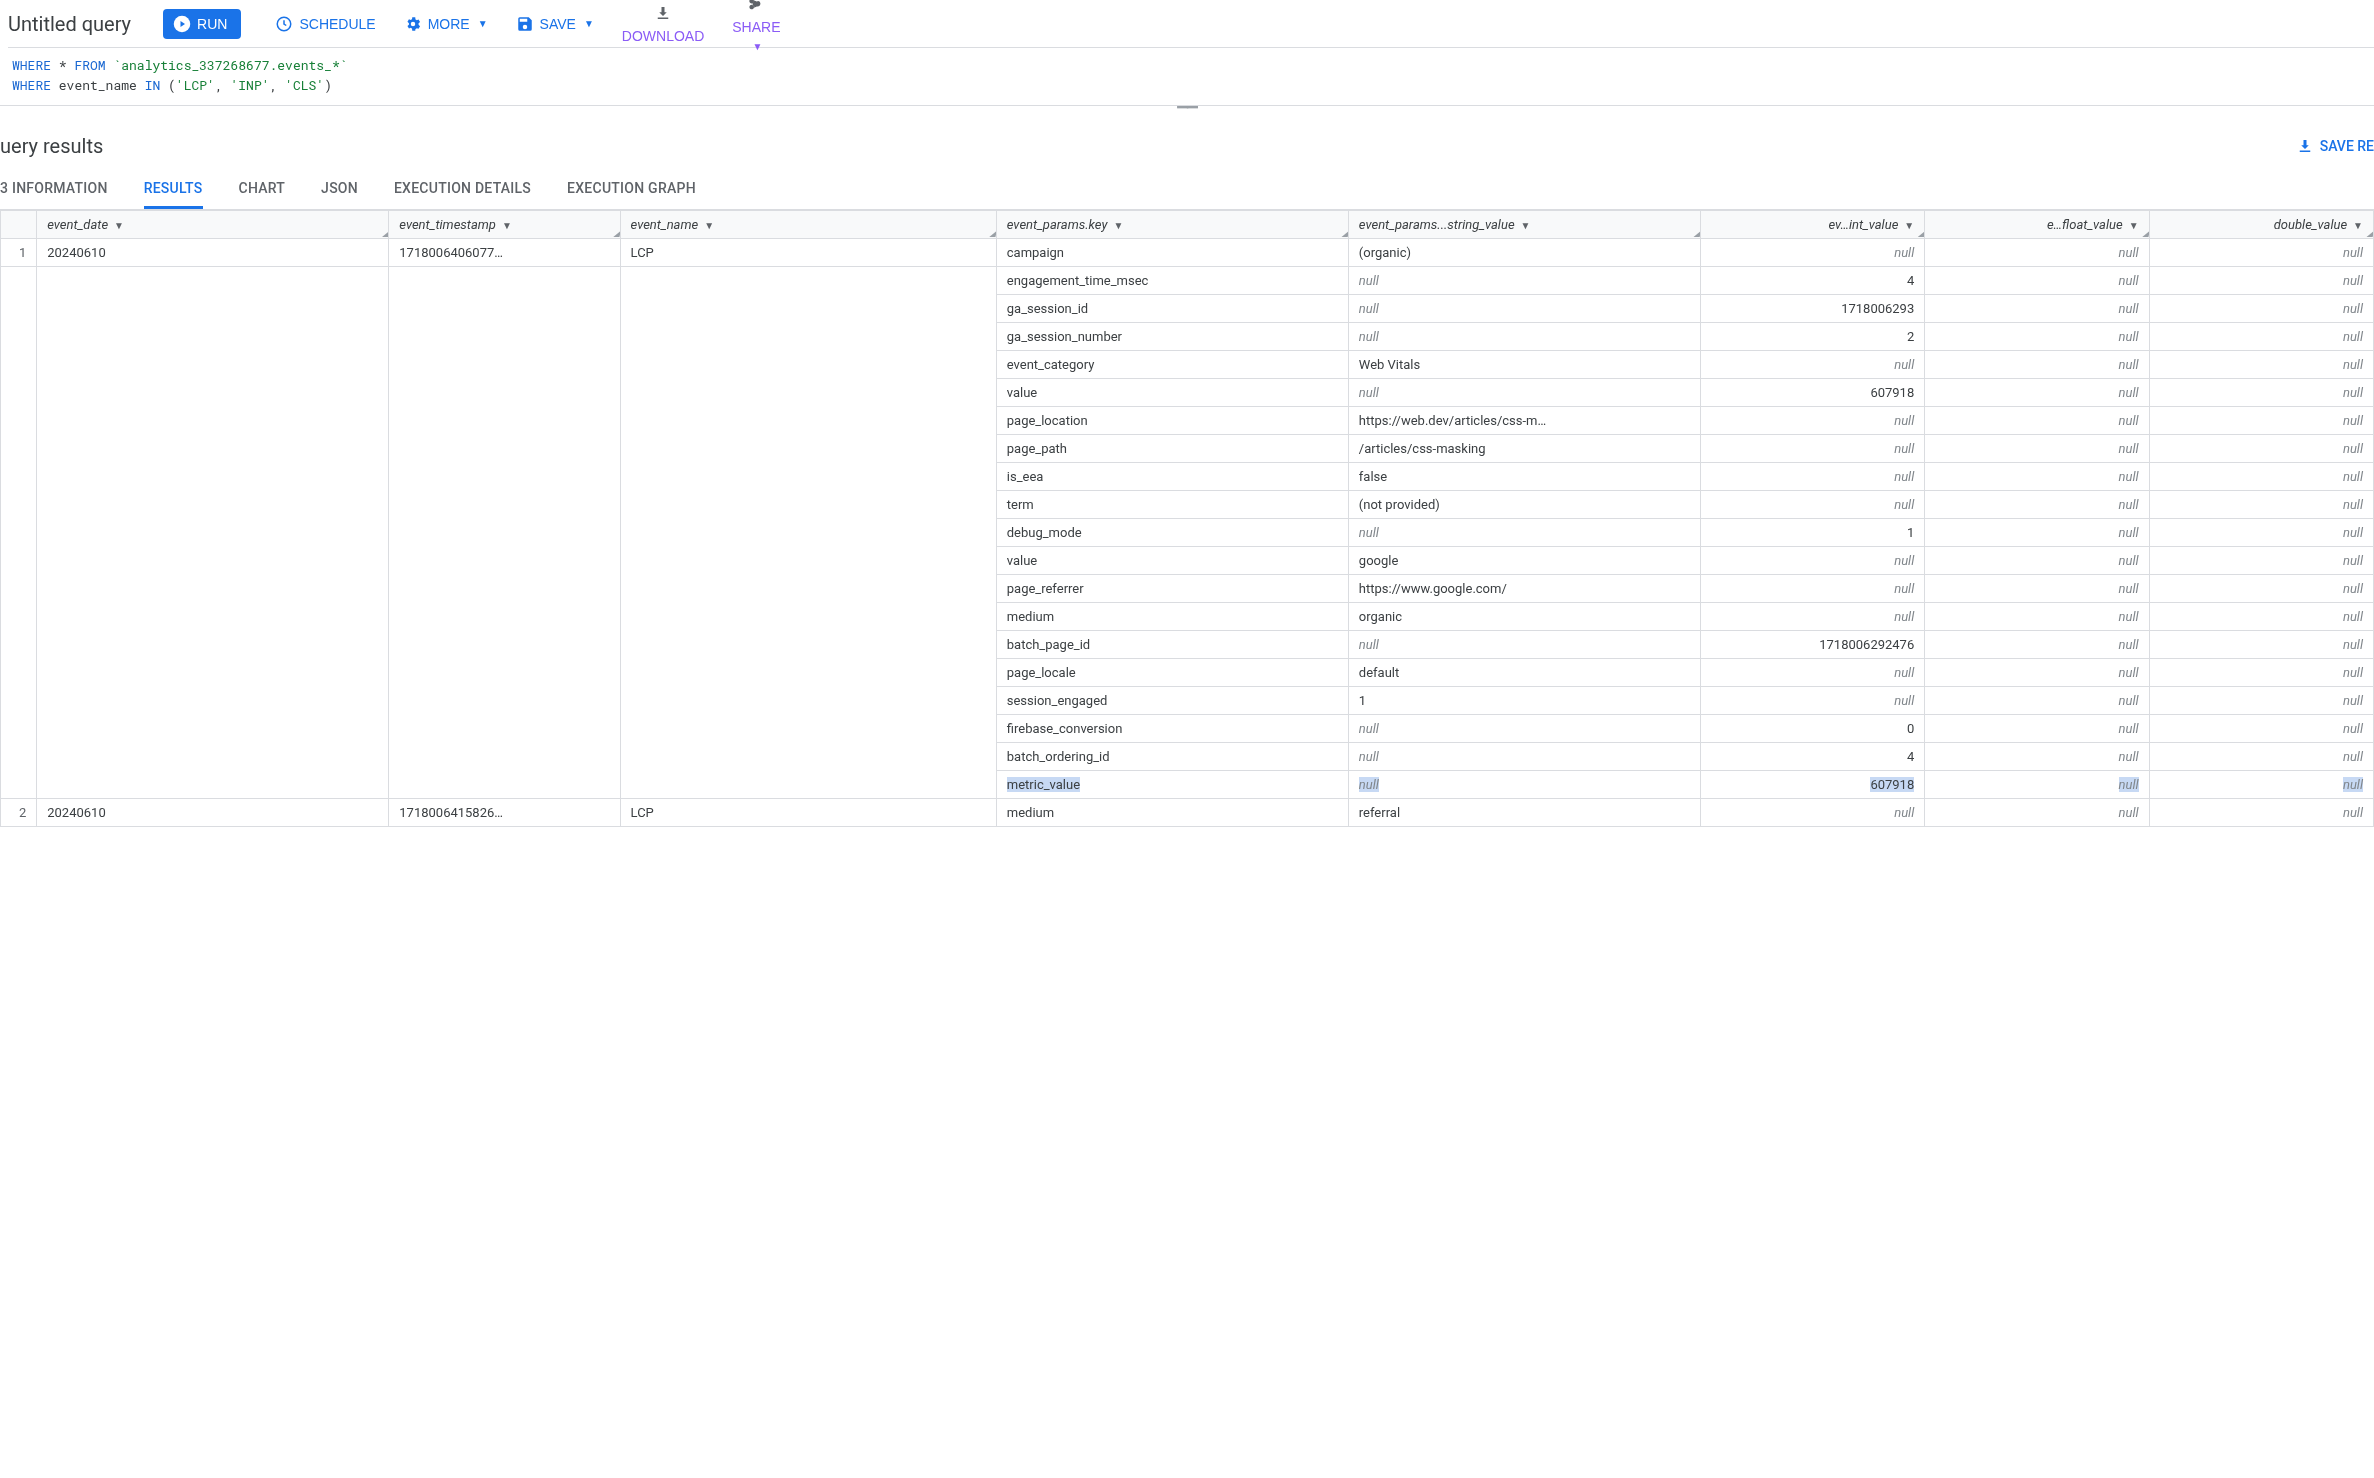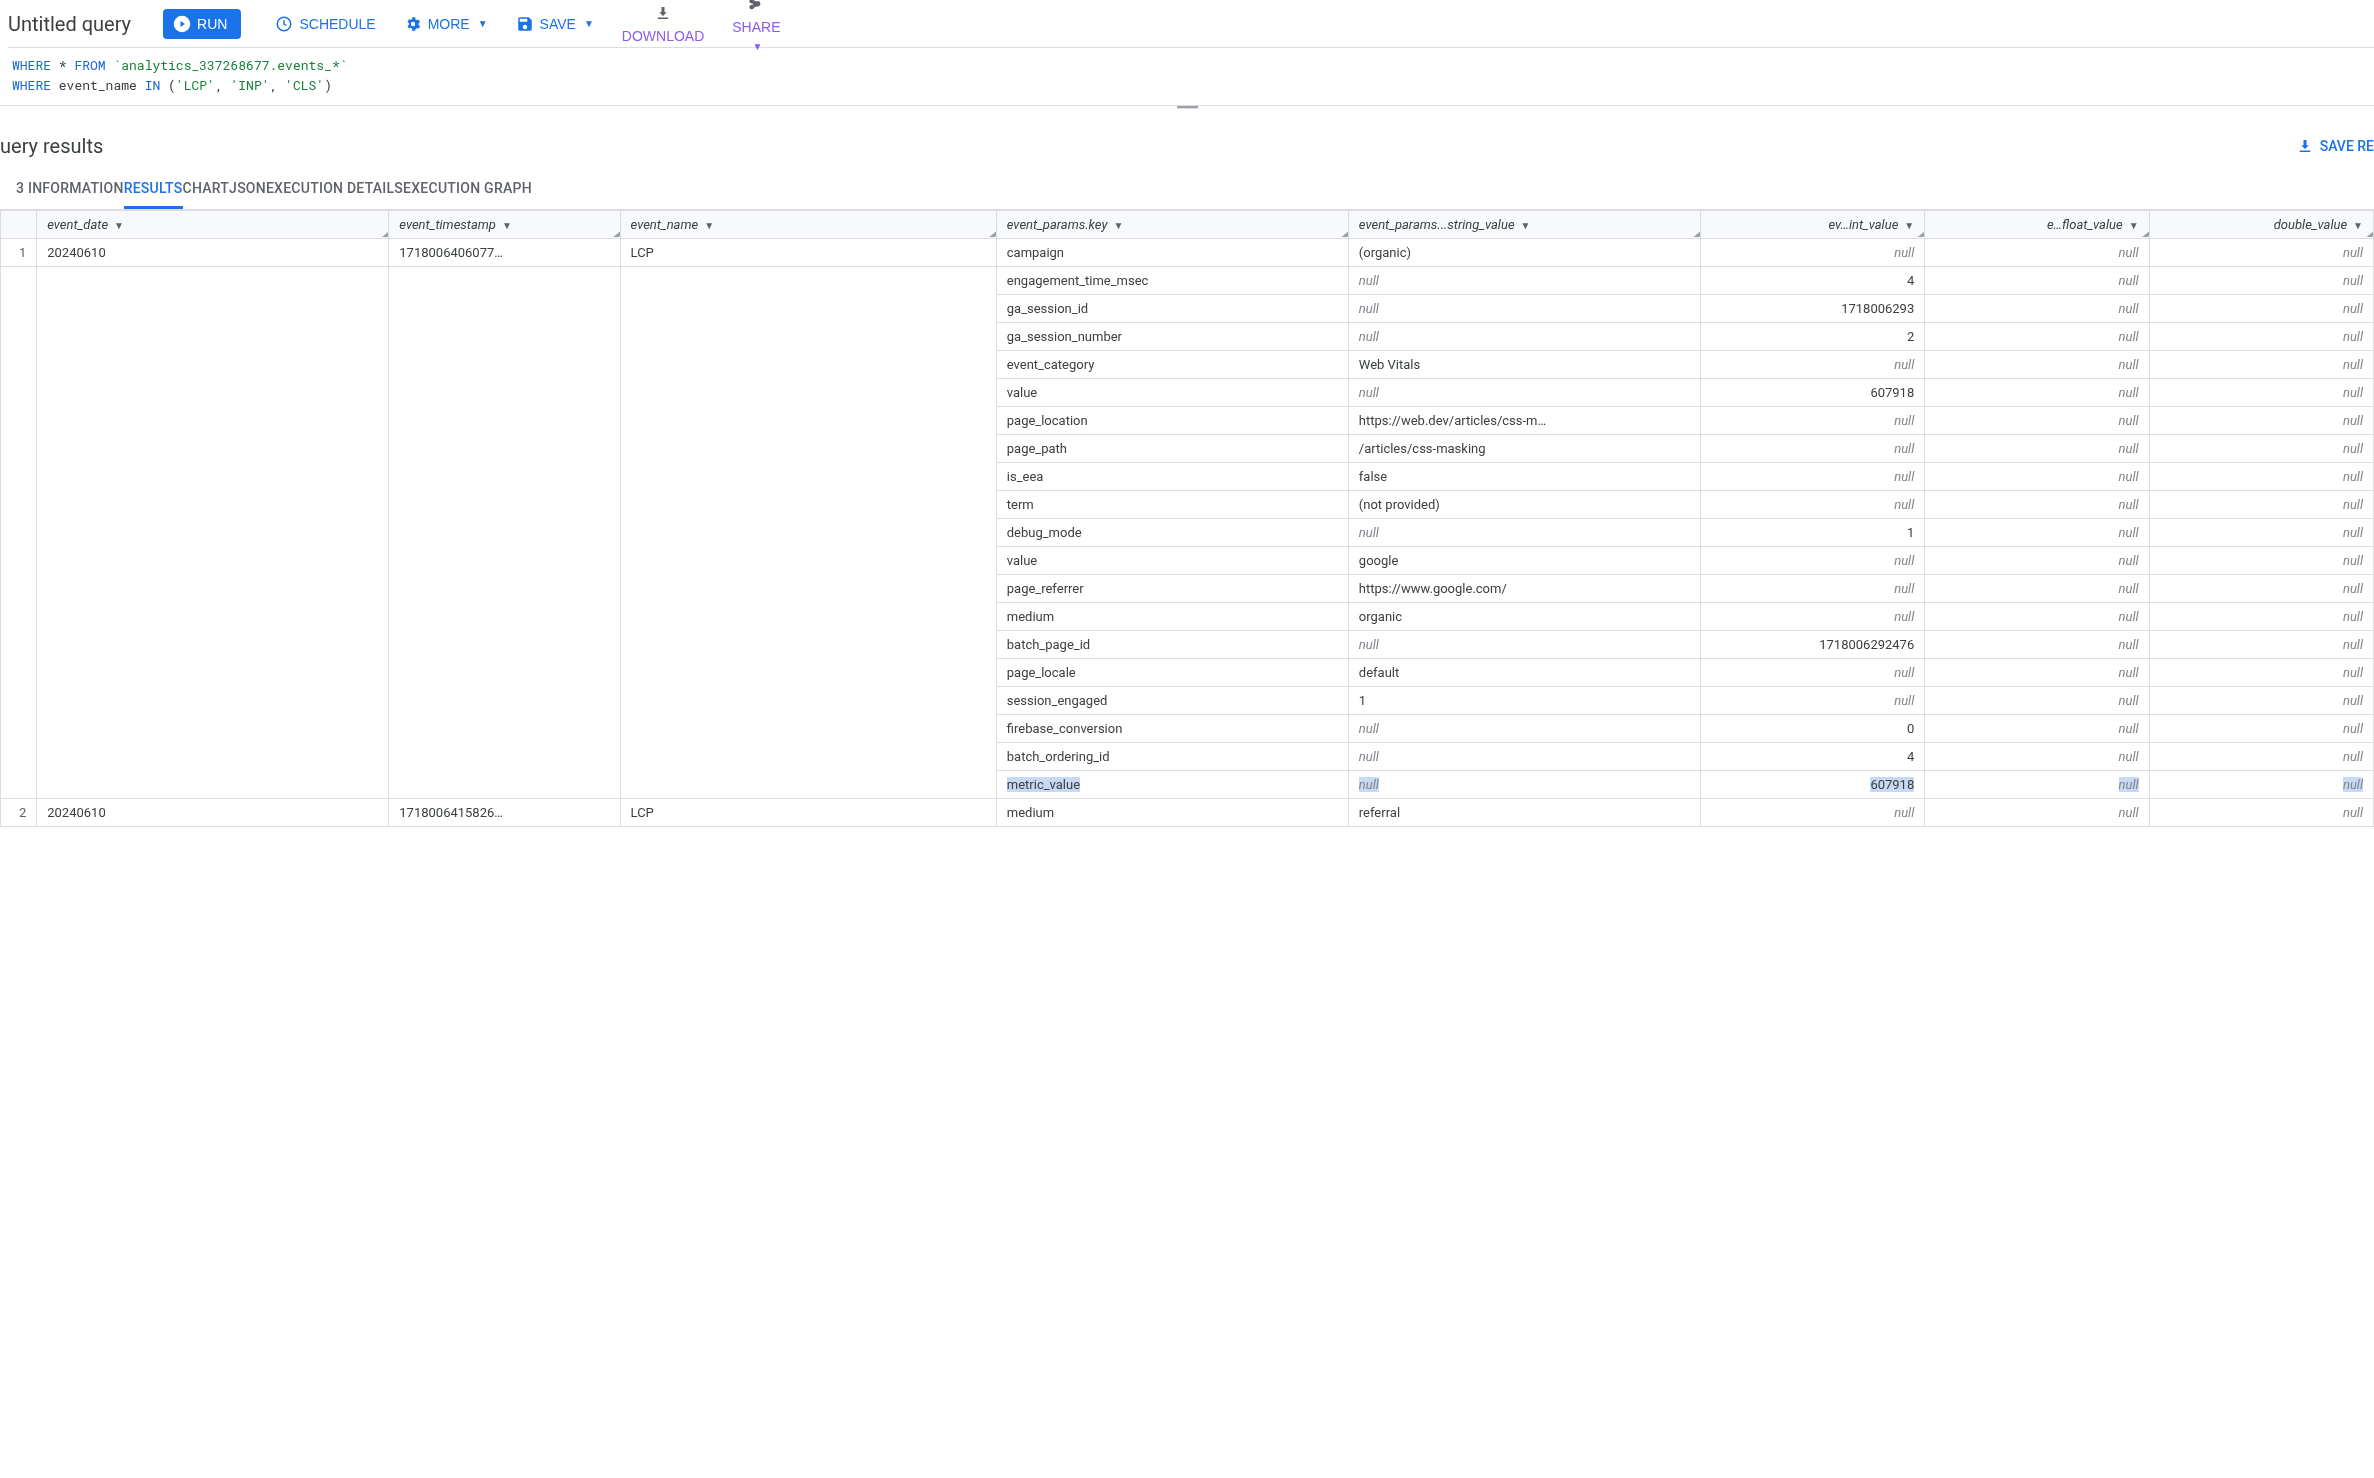--- a/index.html
+++ b/index.html
@@ -95,22 +95,23 @@
     font-weight: 500;
     display: flex;
     align-items: center;
     gap: 6px;
     cursor: pointer;
     padding-right: 0;
   }
   .save-results svg { width: 18px; height: 18px; fill: #1a73e8; }
   .tabs {
     display: flex;
+    gap: 36px;
     border-bottom: 1px solid #dadce0;
-    padding-left: 16px;
+    padding-left: 0;
   }
   .tab {
     font-size: 14px;
     font-weight: 500;
     color: #5f6368;
     padding: 10px 0;
     cursor: pointer;
     border-bottom: 3px solid transparent;
     letter-spacing: 0.25px;
   }

